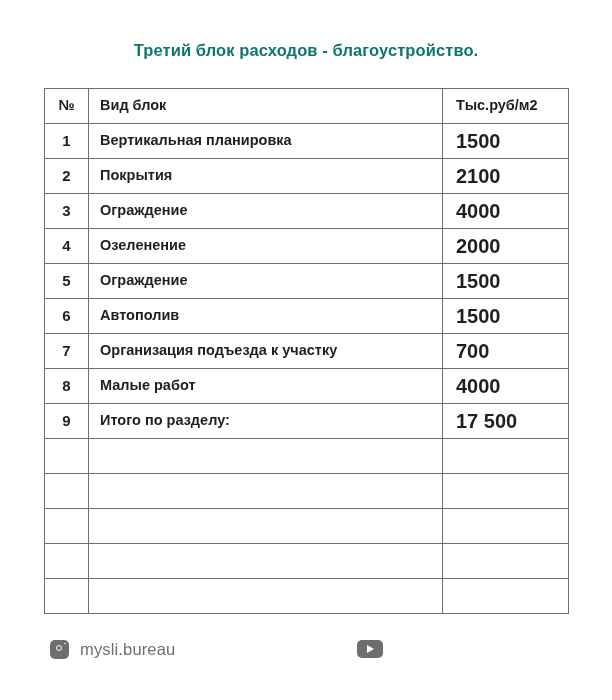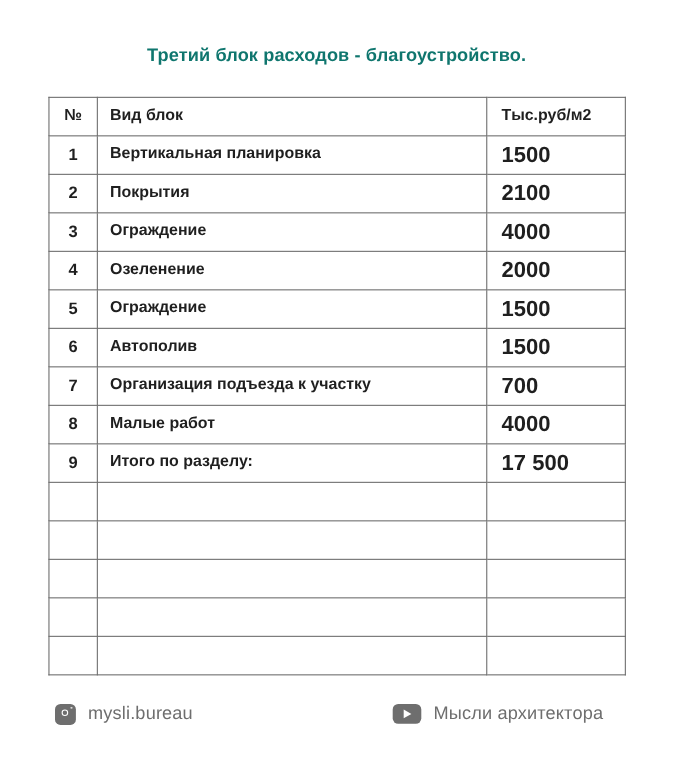--- a/index.html
+++ b/index.html
@@ -255,18 +255,17 @@
 
   <div class="footer">
 
     <div class="social social-ig">
       <span class="ig-icon"></span>
       <span class="social-label">mysli.bureau</span>
     </div>
 
     <div class="social social-yt">
       <span class="yt-icon"></span>
-      <span class="social-label">Мысли архитектора</span>
     </div>
 
   </div>
 
 </div>
 
 </body></html>

